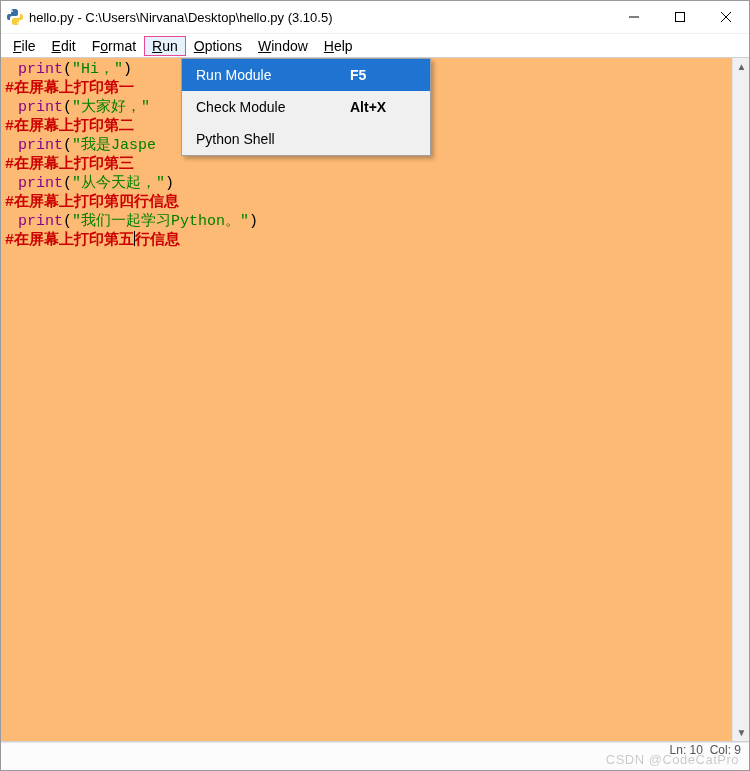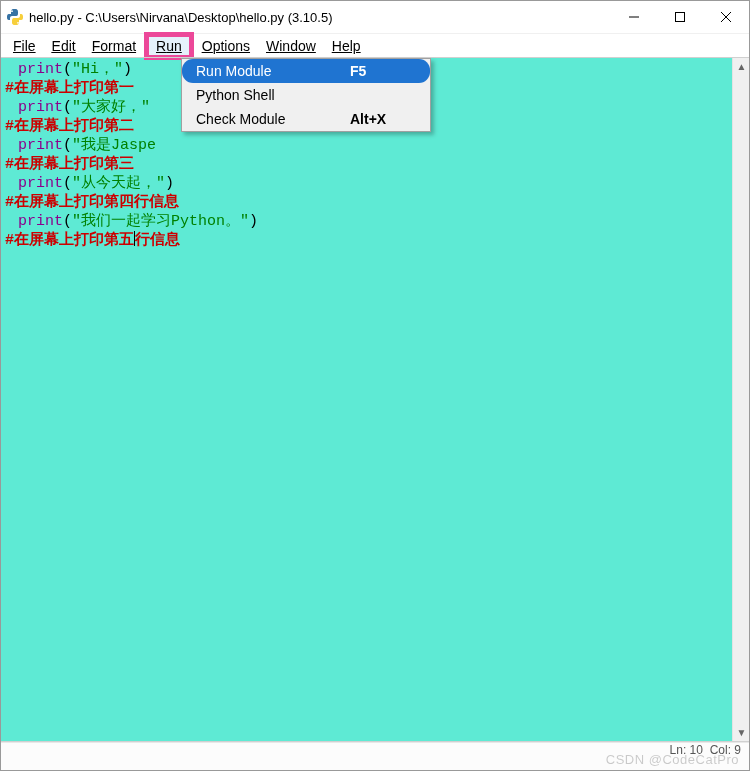--- a/index.html
+++ b/index.html
@@ -1,47 +1,46 @@
 <!DOCTYPE html>
 <html><head>
 <meta charset="utf-8">
 <style>
   * { box-sizing: border-box; }
   html, body { margin:0; padding:0; font-family: "Segoe UI", Tahoma, sans-serif; font-size:13px; color:#000; }
-  .window { width:750px; height:771px; border:1px solid #999; display:flex; flex-direction:column; background:#5eead4; position:relative; }
+  .window { width:750px; height:771px; border:1px solid #999; display:flex; flex-direction:column; background:#fdba74; position:relative; }
 
   
   .titlebar { height:32px; display:flex; align-items:center; padding:0 0 0 6px; background:#fff; }
   .titlebar .ticon { width:16px; height:16px; margin-right:6px; }
   .titlebar .title { flex:0 0 auto; font-size:13px; }
   .titlebar .spacer { flex:1; }
   .winbtn { width:46px; height:30px; display:flex; align-items:center; justify-content:center; }
   .winbtn svg { stroke:#000; fill:none; stroke-width:1; }
 
   
   .menubar { height:24px; display:flex; align-items:center; padding:0 4px; background:#fff; border-top:1px solid #f0f0f0; }
-  .menuitem { padding:2px 8px; font-size:14px; cursor:default;text-decoration:underline; }
-  .menuitem.open { background:#e5f1fb; border:5px solid #ec4899; padding:1px 7px; }
+  .menuitem { padding:2px 8px; font-size:14px; cursor:default; }
+  .menuitem.open { background:#e5f1fb; border:1px solid #ec4899; padding:1px 7px; }
   .mn-u { text-decoration: underline; }
 
   
   .dropdown {
     position:absolute;
     left:180px; top:57px;
     width:250px;
     background:#f0f0f0;
     border:1px solid #a0a0a0;
     box-shadow:3px 3px 4px rgba(0,0,0,0.25);
     z-index:10;
   }
   .dropdown .drow {
     display:flex; align-items:center;
-    height:24px; padding:0 10px 0 14px;
+    height:32px; padding:0 10px 0 14px;
     font-size:14px;
-    border-radius:11px;
   }
   .dropdown .drow.sel { background:#1f74d1; color:#fff; }
   .dropdown .dlabel { flex:1; }
   .dropdown .dshort { min-width:70px; text-align:left;font-weight:bold; }
 
   
   .editor-wrap { flex:1; border-top:1px solid #d0d0d0; border-bottom:1px solid #d0d0d0; position:relative; overflow:hidden; }
   .editor {
     white-space:pre;
     font-family:"SimSun","NSimSun","Courier New",monospace;
@@ -108,26 +107,26 @@
       <div class="menuitem"><span class="mn-u">W</span>indow</div>
       <div class="menuitem"><span class="mn-u">H</span>elp</div>
     </div>
 
   <div class="dropdown" id="dropdown">
       <div class="drow sel">
         <span class="dlabel">Run Module</span>
         <span class="dshort">F5</span>
       </div>
       <div class="drow">
+        <span class="dlabel">Check Module</span>
+        <span class="dshort">Alt+X</span>
+      </div>
+      <div class="drow">
         <span class="dlabel">Python Shell</span>
         <span class="dshort"></span>
-      </div>
-      <div class="drow">
-        <span class="dlabel">Check Module</span>
-        <span class="dshort">Alt+X</span>
       </div>
     </div>
 
   <div class="editor-wrap">
     <div class="editor" id="editor"><div><span class="tok-fn">print</span><span class="tok-plain">(</span><span class="tok-str">"Hi，"</span><span class="tok-plain">)</span></div><div><span class="tok-cmt">#在屏幕上打印第一</span></div><div><span class="tok-fn">print</span><span class="tok-plain">(</span><span class="tok-str">"大家好，"</span></div><div><span class="tok-cmt">#在屏幕上打印第二</span></div><div><span class="tok-fn">print</span><span class="tok-plain">(</span><span class="tok-str">"我是Jaspe</span></div><div><span class="tok-cmt">#在屏幕上打印第三</span></div><div><span class="tok-fn">print</span><span class="tok-plain">(</span><span class="tok-str">"从今天起，"</span><span class="tok-plain">)</span></div><div><span class="tok-cmt">#在屏幕上打印第四行信息</span></div><div><span class="tok-fn">print</span><span class="tok-plain">(</span><span class="tok-str">"我们一起学习Python。"</span><span class="tok-plain">)</span></div><div><span class="tok-cmt">#在屏幕上打印第五</span><span class="caret"></span><span class="tok-cmt">行信息</span></div></div>
     <div class="scrollbar-v">
       <div class="sb-btn">▲</div>
       <div style="flex:1"></div>
       <div class="sb-btn" style="position:absolute;bottom:0;">▼</div>
     </div>

